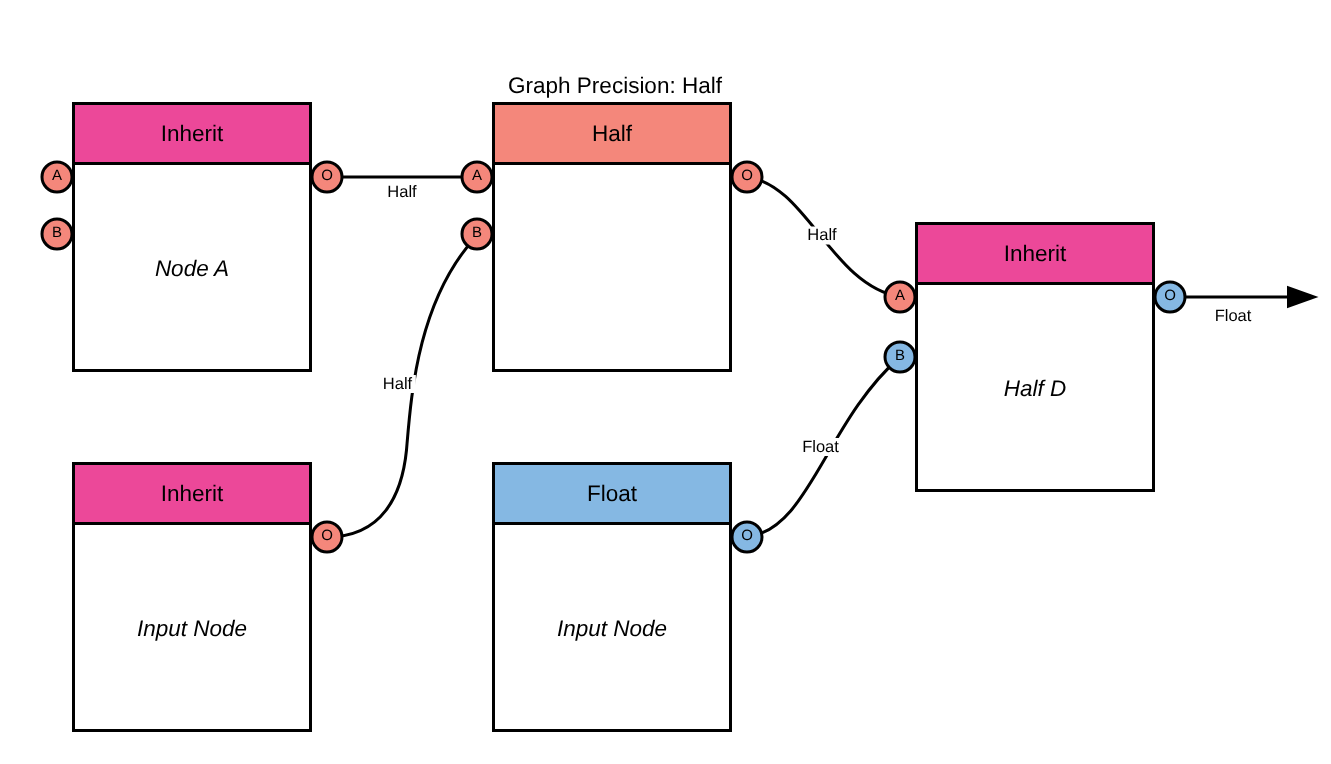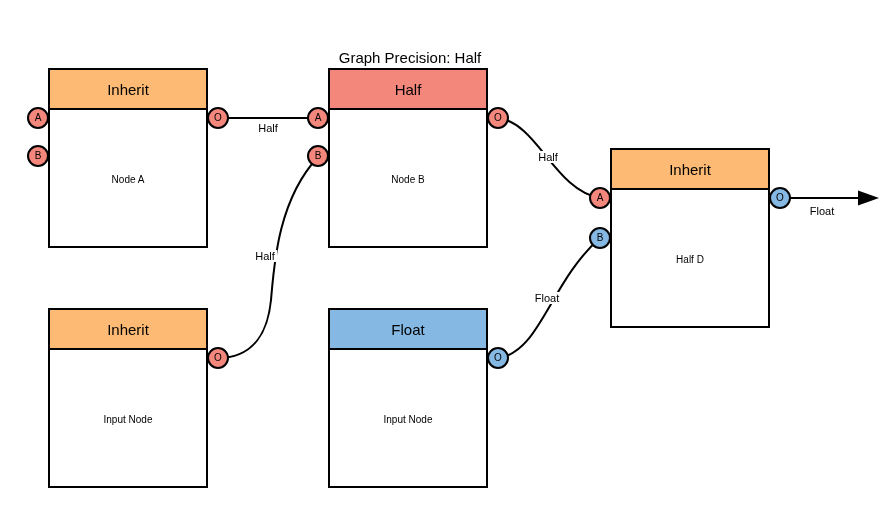--- a/index.html
+++ b/index.html
@@ -14,23 +14,24 @@
   .node{
     position:absolute;width:160px;height:180px;border:2px solid #000;
     background:#fff;box-sizing:border-box;z-index:1;
   }
   .node-header{
     height:38px;border-bottom:2px solid #000;display:flex;
     align-items:center;justify-content:center;font-size:15px;
   }
   .node-body{
     height:138px;display:flex;align-items:center;justify-content:center;
-    font-size:10px;
+    font-size:15px;
+    font-style:italic;
   }
-  .hdr-gray{background:#fdba74;}
+  .hdr-gray{background:#ec4899;}
   .hdr-red{background:#F4877B;}
   .hdr-blue{background:#85B8E3;}
   .port{
     position:absolute;width:22px;height:22px;border:2px solid #000;
     border-radius:50%;box-sizing:border-box;display:flex;align-items:center;
     justify-content:center;font-size:10px;line-height:1;z-index:10;
     transform:translate(-50%,-50%);
   }
   .port-red{background:#F4877B;}
   .port-blue{background:#85B8E3;}
@@ -61,21 +62,20 @@
   <div class="node" style="left:48px;top:68px">
     <div class="node-header hdr-gray">Inherit</div>
     <div class="node-body">Node A</div>
   </div>
   <div class="port port-red" style="left:38px;top:118px">A</div>
   <div class="port port-red" style="left:38px;top:156px">B</div>
   <div class="port port-red" style="left:218px;top:118px">O</div>
 
   <div class="node" style="left:328px;top:68px">
     <div class="node-header hdr-red">Half</div>
-    <div class="node-body">Node B</div>
   </div>
   <div class="port port-red" style="left:318px;top:118px">A</div>
   <div class="port port-red" style="left:318px;top:156px">B</div>
   <div class="port port-red" style="left:498px;top:118px">O</div>
 
   <div class="node" style="left:610px;top:148px">
     <div class="node-header hdr-gray">Inherit</div>
     <div class="node-body">Half D</div>
   </div>
   <div class="port port-red" style="left:600px;top:198px">A</div>

